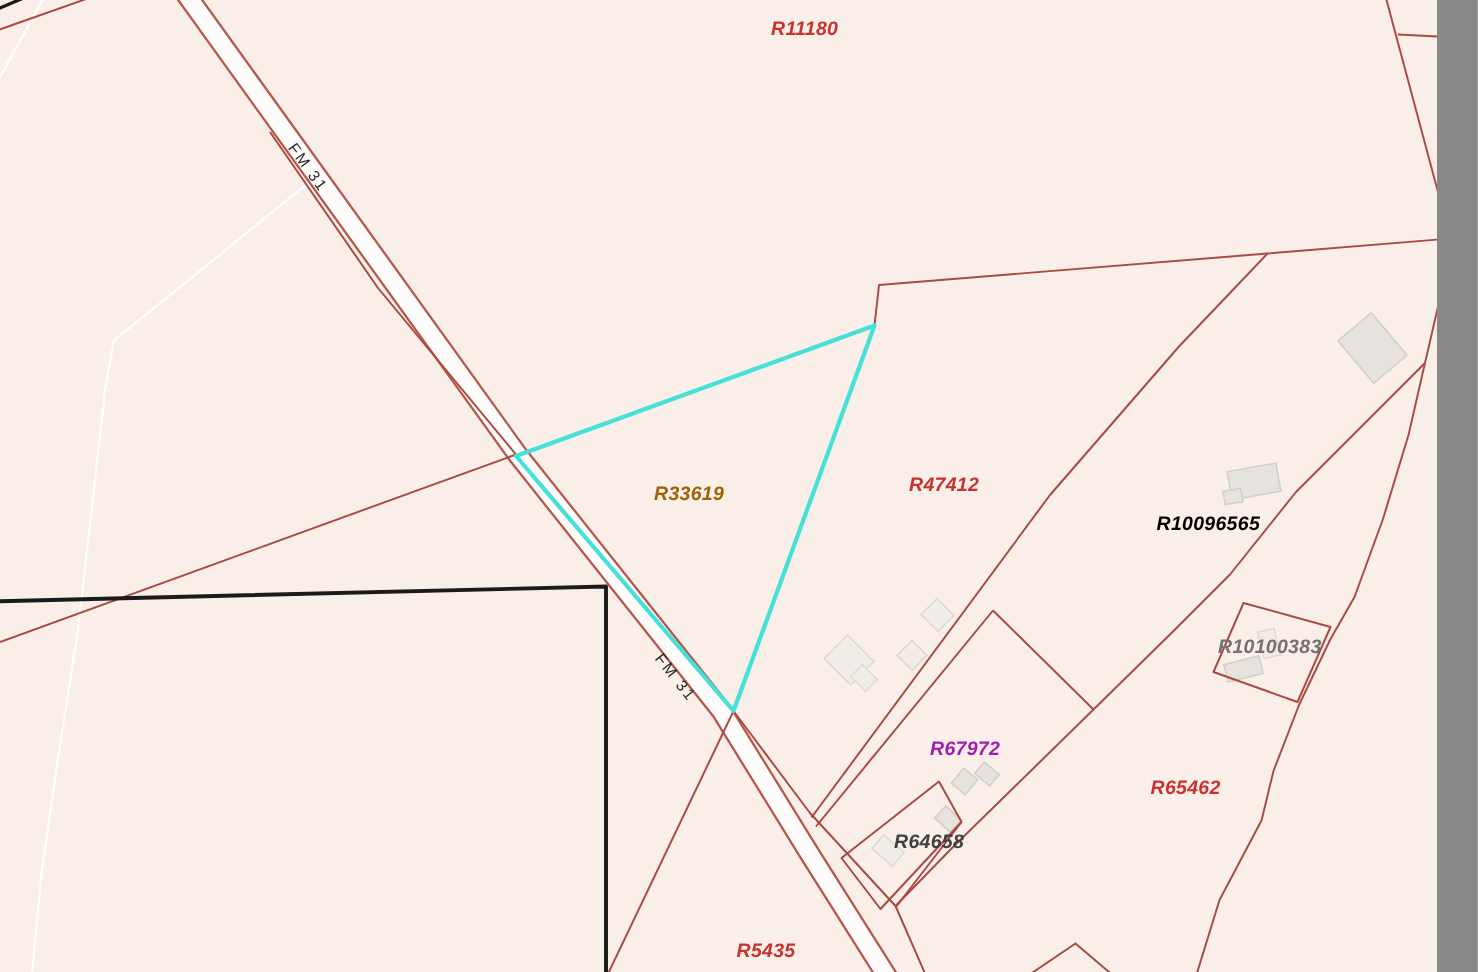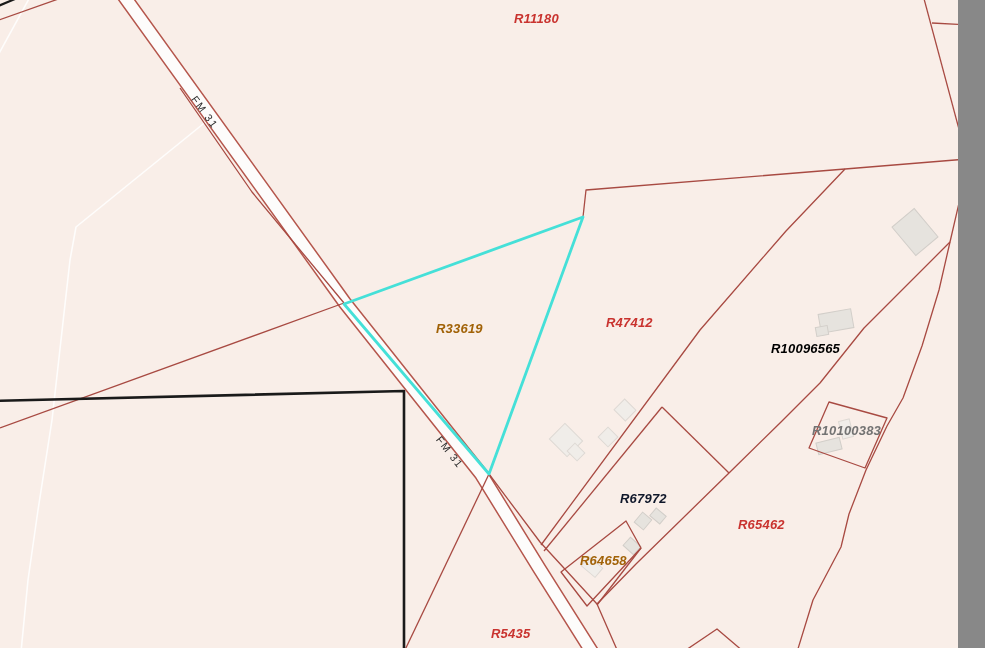--- a/index.html
+++ b/index.html
@@ -70,22 +70,22 @@
       <path d="M-8,401L404,391L404,655L-8,655Z" fill="none" stroke="#1a1a1a" stroke-width="2.6" stroke-linejoin="round"></path>
       <path d="M-4,7L22,-4" fill="none" stroke="#1a1a1a" stroke-width="2.2" stroke-linejoin="round"></path>
       <path d="M344,304L583,217L489,474Z" fill="none" stroke="#45e0d8" stroke-width="2.8" stroke-linejoin="round"></path>
     </svg>
   <div id="labels">
       <div class="parcel-label" style="left: 514px; top: 11px; color: rgb(201, 51, 47);">R11180</div>
       <div class="parcel-label" style="left: 436px; top: 321px; color: #a16207; text-align: right;">R33619</div>
       <div class="parcel-label" style="left: 606px; top: 315px; color: rgb(201, 51, 47);">R47412</div>
       <div class="parcel-label" style="left: 771px; top: 299px; color: #000000; margin-top: 42px;">R10096565</div>
       <div class="parcel-label" style="left: 812px; top: 423px; color: #737373;">R10100383</div>
-      <div class="parcel-label" style="left: 620px; top: 491px; color: #0f172a;">R67972</div>
-      <div class="parcel-label" style="left: 738px; top: 517px; color: rgb(201, 51, 47); font-style: italic;">R65462</div>
-      <div class="parcel-label" style="left: 580px; top: 553px; color: #a16207;">R64658</div>
+      <div class="parcel-label" style="left: 620px; top: 491px; color: #a21caf;">R67972</div>
+      <div class="parcel-label" style="left: 767px; top: 517px; color: rgb(201, 51, 47); font-style: italic;">R65462</div>
+      <div class="parcel-label" style="left: 596px; top: 553px; color: #404040;">R64658</div>
       <div class="parcel-label" style="left: 491px; top: 626px; color: rgb(201, 51, 47);">R5435</div>
       <div class="parcel-label" style="left: -7px; top: 232px; color: rgb(201, 51, 47);">4</div>
       <div class="parcel-label" style="left: 971px; top: 67px; color: rgb(201, 51, 47);">R1</div>
       <div class="road-label" style="left: 205px; top: 112px; color: rgb(43, 43, 43); transform: translate(-50%, -50%) rotate(54deg);">FM 31</div>
       <div class="road-label" style="left: 450px; top: 452px; color: rgb(43, 43, 43); transform: translate(-50%, -50%) rotate(52deg);">FM 31</div>
     </div>
 </div>
 
 </body></html>

